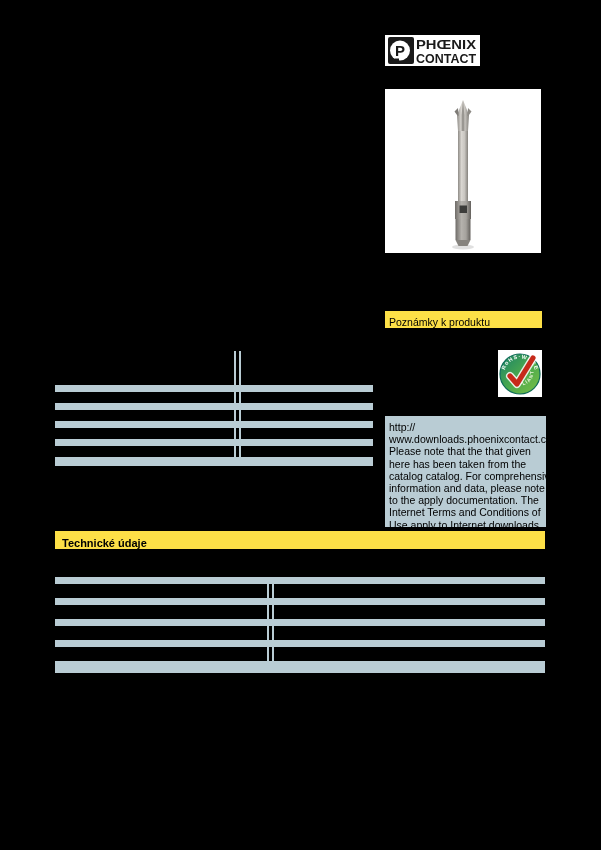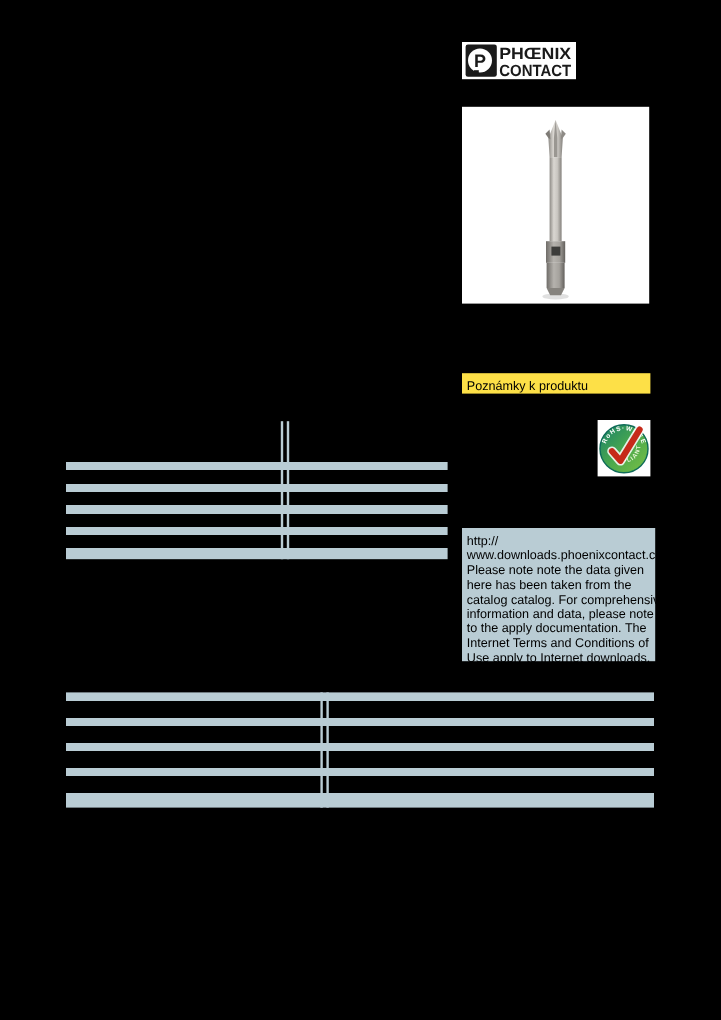--- a/index.html
+++ b/index.html
@@ -38,21 +38,21 @@
       #b9ccd4 42px,#b9ccd4 49px,#000 49px,#000 63px,
       #b9ccd4 63px,#b9ccd4 70px,#000 70px,#000 84px,
       #b9ccd4 84px,#b9ccd4 96px);}
   .vline{position:absolute;top:0;bottom:0;width:2px;background:#b9ccd4;}
 
   
   .badge-box{left:498px;top:350px;width:44px;height:47px;background:#fff;}
 
   
   .info-box{left:385px;top:416px;width:161px;height:111px;background:#b9ccd4;
-    box-sizing:border-box;padding:5px 3px 0 4px;margin-top:24px;}
+    box-sizing:border-box;padding:5px 3px 0 4px;}
   .info-box .line{font-size:10.5px;line-height:12.2px;color:#000;white-space:nowrap;}
 
   svg{display:block;}
 </style>
 </head>
 <body>
 
 <div class="page">
 
   <div class="abs logo-box">
@@ -129,28 +129,31 @@
       </text>
       <path d="M 12,26 L 19,34 L 35,8" fill="none" stroke="#ffffff" stroke-width="8" stroke-linecap="round" stroke-linejoin="round" opacity="0.85"></path>
       <path d="M 12,26 L 19,34 L 35,8" fill="none" stroke="#c62a1a" stroke-width="5.2" stroke-linecap="round" stroke-linejoin="round"></path>
     </svg>
   </div>
 
   <div class="abs info-box">
     <div>
         <div class="line">http://</div>
         <div class="line">www.downloads.phoenixcontact.com</div>
-        <div class="line">Please note note the data given</div>
+        <div class="line">Please note that the that given</div>
         <div class="line">here has been taken from the</div>
         <div class="line">catalog catalog. For comprehensive</div>
         <div class="line">information and data, please note</div>
         <div class="line">to the apply documentation. The</div>
         <div class="line">Internet Terms and Conditions of</div>
         <div class="line">Use apply to Internet downloads.</div>
       </div>
   </div>
 
+  <div class="abs bar bold tech-bar">
+    <span>Technické údaje</span>
+  </div>
   <div class="abs tech-rows">
     <div class="vline" style="left:212px"></div>
     <div class="vline" style="left:217px"></div>
   </div>
 
 </div>
 
 </body></html>

